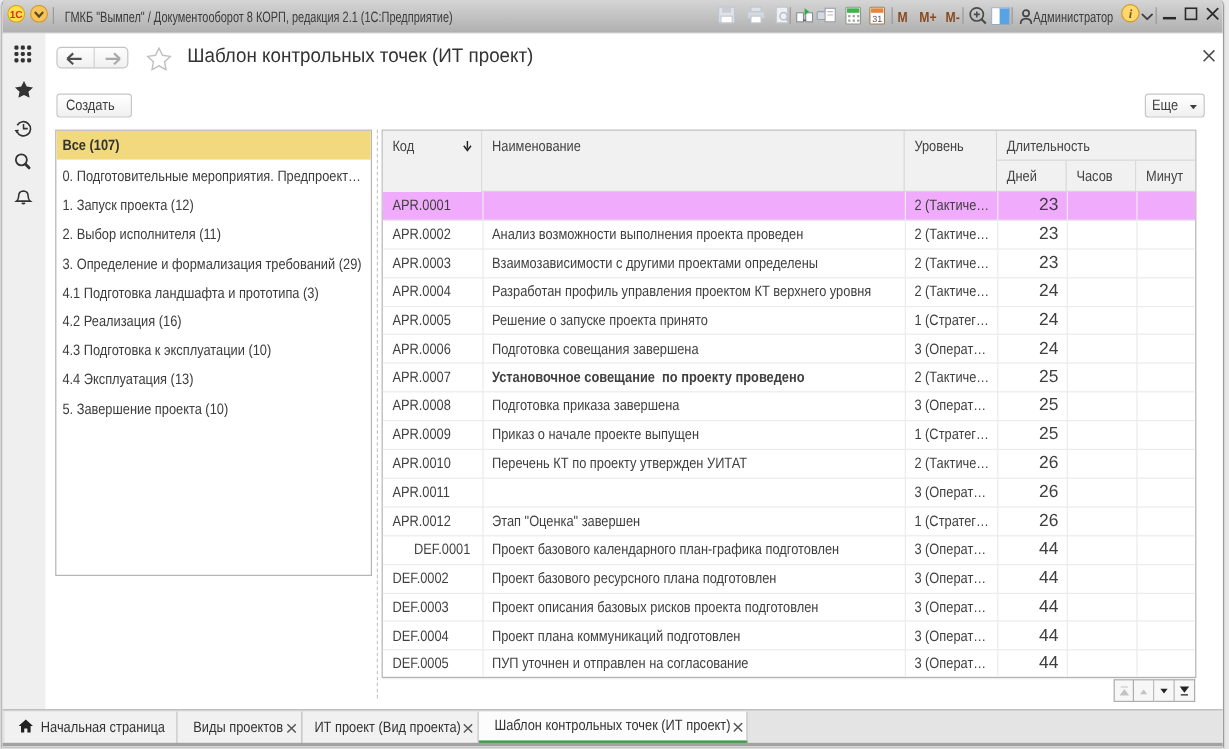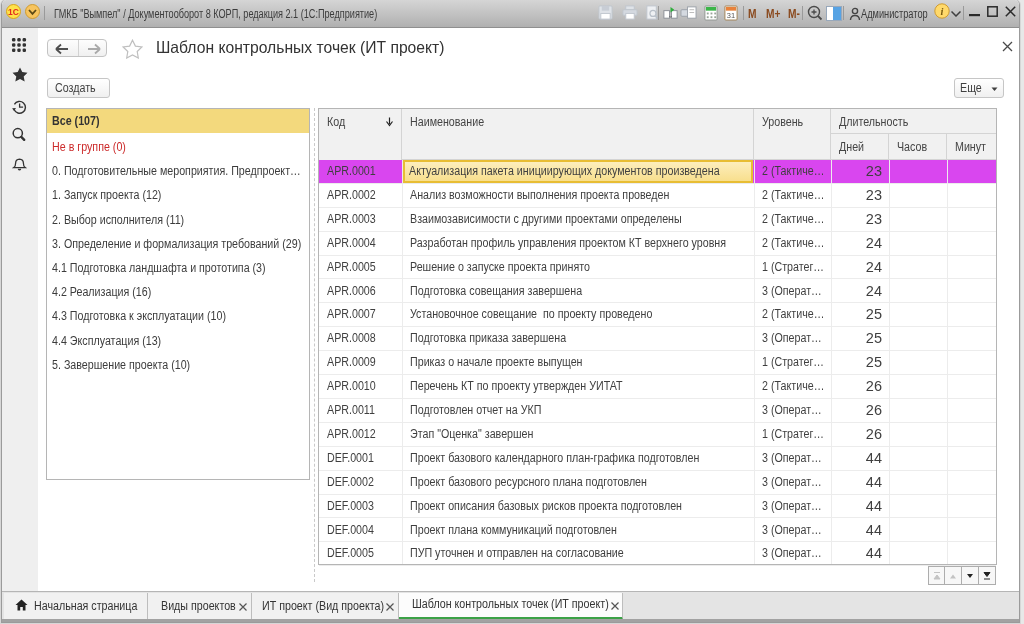--- a/index.html
+++ b/index.html
@@ -222,21 +222,20 @@
     </svg>
     <div id="pagetitle">Шаблон контрольных точек (ИТ проект)</div>
     <div class="btn" id="btn-create"><span class="t">Создать</span></div>
     <div class="btn" id="btn-more"><span class="t">Еще</span> <svg width="7" height="5" style="margin-left:2px;">
           <path d="M0.5 0.5 L3.5 4 L6.5 0.5" fill="#3f3f3f"></path>
         </svg></div>
 
     <div id="tree">
       <div class="sel"><span class="t">Все (107)</span></div>
       <div style="height:2px;"></div>
-      <div class="it red"><span class="t">Не в группе (0)</span></div>
       <div class="it"><span class="t">0. Подготовительные мероприятия. Предпроект…</span></div>
       <div class="it"><span class="t">1. Запуск проекта (12)</span></div>
       <div class="it"><span class="t">2. Выбор исполнителя (11)</span></div>
       <div class="it"><span class="t">3. Определение и формализация требований (29)</span></div>
       <div class="it"><span class="t">4.1 Подготовка ландшафта и прототипа (3)</span></div>
       <div class="it"><span class="t">4.2 Реализация (16)</span></div>
       <div class="it"><span class="t">4.3 Подготовка к эксплуатации (10)</span></div>
       <div class="it"><span class="t">4.4 Эксплуатация (13)</span></div>
       <div class="it"><span class="t">5. Завершение проекта (10)</span></div>
     </div>
@@ -245,23 +244,22 @@
     <div id="tbl">
         <div class="hd" style="left:0;top:0;width:83px;height:67px;"><span class="t">Код</span><svg style="position:absolute;left:66px;top:8px;" width="9" height="10">
             <path d="M4.5 0.5 L4.5 7 M1.5 4.5 L4.5 8.5 L7.5 4.5" stroke="#222" stroke-width="1.2" fill="none"></path>
           </svg></div>
         <div class="hd" style="left:83px;top:0;width:352px;height:51px;"><span class="t">Наименование</span></div>
         <div class="hd" style="left:435px;top:0;width:77px;height:51px;"><span class="t">Уровень</span></div>
         <div class="hd" style="left:512px;top:0;width:165px;height:25px;border-right:none;"><span class="t">Длительность</span></div>
         <div class="hd" style="left:512px;top:25px;width:58px;height:26px;"><span class="t">Дней</span></div>
         <div class="hd" style="left:570px;top:25px;width:58px;height:26px;"><span class="t">Часов</span></div>
         <div class="hd" style="left:628px;top:25px;width:49px;height:26px;border-right:none;"><span class="t">Минут</span></div>
-        <div class="row" style="top:51px;background:#d946ef;">
+        <div class="row" style="top:51px;background:#f0abfc;">
           <div class="cell" style="left:0;width:83px;"><span class="t">APR.0001</span></div>
-          <div style="position:absolute;left:84px;top:0;width:350px;height:23px;background:linear-gradient(#fdeebd,#f8df8d);border:2px solid #e8bd33;line-height:19px;padding-left:4px;white-space:nowrap;overflow:hidden;"><span class="t">Актуализация пакета инициирующих документов произведена</span></div>
           <div class="cell" style="left:435px;width:77px;"><span class="t">2 (Тактиче…</span></div>
           <div class="cell num" style="left:512px;width:58px;">23</div>
         </div>
         <div class="row" style="top:74.9px;">
           <div class="cell" style="left:0;width:83px;"><span class="t">APR.0002</span></div>
           <div class="cell" style="left:83px;width:352px;"><span class="t">Анализ возможности выполнения проекта проведен</span></div>
           <div class="cell" style="left:435px;width:77px;"><span class="t">2 (Тактиче…</span></div>
           <div class="cell num" style="left:512px;width:58px;">23</div>
         </div>
         <div class="row" style="top:98.8px;">
@@ -283,21 +281,21 @@
           <div class="cell num" style="left:512px;width:58px;">24</div>
         </div>
         <div class="row" style="top:170.5px;">
           <div class="cell" style="left:0;width:83px;"><span class="t">APR.0006</span></div>
           <div class="cell" style="left:83px;width:352px;"><span class="t">Подготовка совещания завершена</span></div>
           <div class="cell" style="left:435px;width:77px;"><span class="t">3 (Операт…</span></div>
           <div class="cell num" style="left:512px;width:58px;">24</div>
         </div>
         <div class="row" style="top:194.39999999999998px;">
           <div class="cell" style="left:0;width:83px;"><span class="t">APR.0007</span></div>
-          <div class="cell" style="left:83px;width:352px;"><span class="t">Установочное совещание&nbsp; по проекту проведено</span></div>
+          <div class="cell" style="left:83px;width:352px;font-weight:bold;"><span class="t">Установочное совещание&nbsp; по проекту проведено</span></div>
           <div class="cell" style="left:435px;width:77px;"><span class="t">2 (Тактиче…</span></div>
           <div class="cell num" style="left:512px;width:58px;">25</div>
         </div>
         <div class="row" style="top:218.29999999999998px;">
           <div class="cell" style="left:0;width:83px;"><span class="t">APR.0008</span></div>
           <div class="cell" style="left:83px;width:352px;"><span class="t">Подготовка приказа завершена</span></div>
           <div class="cell" style="left:435px;width:77px;"><span class="t">3 (Операт…</span></div>
           <div class="cell num" style="left:512px;width:58px;">25</div>
         </div>
         <div class="row" style="top:242.2px;">
@@ -307,32 +305,31 @@
           <div class="cell num" style="left:512px;width:58px;">25</div>
         </div>
         <div class="row" style="top:266.1px;">
           <div class="cell" style="left:0;width:83px;"><span class="t">APR.0010</span></div>
           <div class="cell" style="left:83px;width:352px;"><span class="t">Перечень КТ по проекту утвержден УИТАТ</span></div>
           <div class="cell" style="left:435px;width:77px;"><span class="t">2 (Тактиче…</span></div>
           <div class="cell num" style="left:512px;width:58px;">26</div>
         </div>
         <div class="row" style="top:290px;">
           <div class="cell" style="left:0;width:83px;"><span class="t">APR.0011</span></div>
-          <div class="cell" style="left:83px;width:352px;"><span class="t">Подготовлен отчет на УКП</span></div>
           <div class="cell" style="left:435px;width:77px;"><span class="t">3 (Операт…</span></div>
           <div class="cell num" style="left:512px;width:58px;">26</div>
         </div>
         <div class="row" style="top:313.9px;">
           <div class="cell" style="left:0;width:83px;"><span class="t">APR.0012</span></div>
           <div class="cell" style="left:83px;width:352px;"><span class="t">Этап "Оценка" завершен</span></div>
           <div class="cell" style="left:435px;width:77px;"><span class="t">1 (Стратег…</span></div>
           <div class="cell num" style="left:512px;width:58px;">26</div>
         </div>
         <div class="row" style="top:337.79999999999995px;">
-          <div class="cell" style="left:0;width:83px;"><span class="t">DEF.0001</span></div>
+          <div class="cell" style="left:18px;width:83px;"><span class="t">DEF.0001</span></div>
           <div class="cell" style="left:83px;width:352px;"><span class="t">Проект базового календарного план-графика подготовлен</span></div>
           <div class="cell" style="left:435px;width:77px;"><span class="t">3 (Операт…</span></div>
           <div class="cell num" style="left:512px;width:58px;">44</div>
         </div>
         <div class="row" style="top:361.7px;">
           <div class="cell" style="left:0;width:83px;"><span class="t">DEF.0002</span></div>
           <div class="cell" style="left:83px;width:352px;"><span class="t">Проект базового ресурсного плана подготовлен</span></div>
           <div class="cell" style="left:435px;width:77px;"><span class="t">3 (Операт…</span></div>
           <div class="cell num" style="left:512px;width:58px;">44</div>
         </div>

